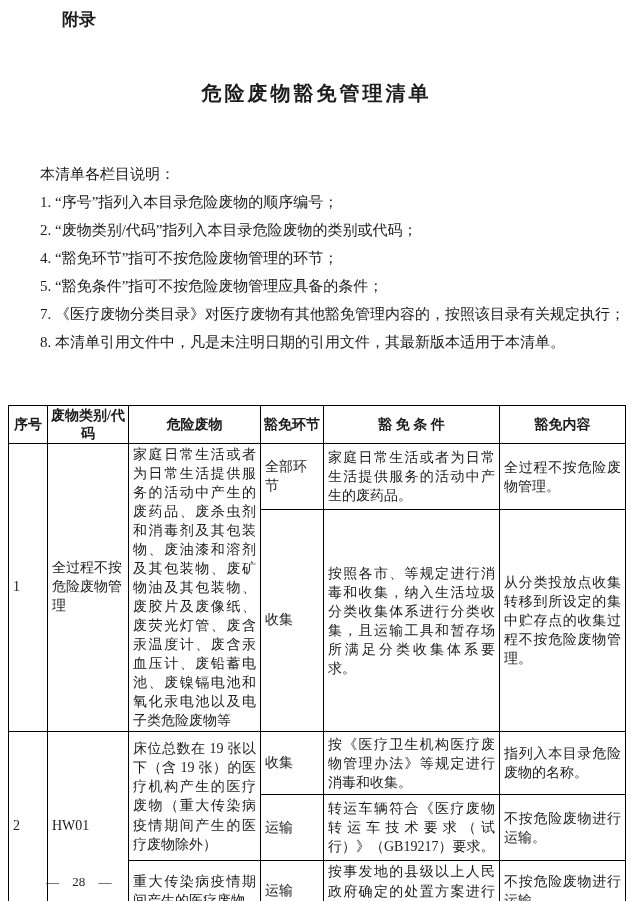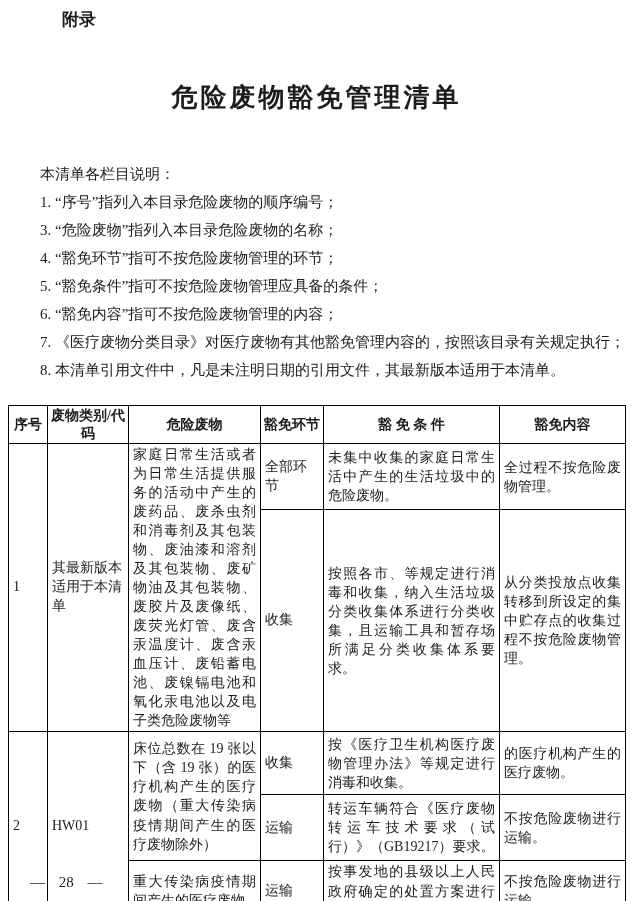--- a/index.html
+++ b/index.html
@@ -19,21 +19,21 @@
     font-size: 17px;
     font-weight: bold;
     padding-left: 48px;
   }
   .doc-title {
     position: absolute;
     left: 0;
     right: 0;
     top: 80px;
     text-align: center;
-    font-size: 26px;
+    font-size: 20px;
     font-weight: bold;
     letter-spacing: 3px;
   }
   .notes {
     position: absolute;
     left: 40px;
     top: 160px;
     width: 580px;
     font-size: 15px;
   }
@@ -60,42 +60,41 @@
   .exemption-table th {
     font-weight: bold;
     text-align: center;
     padding: 1px 2px;
     line-height: 1.25;
   }
   .cell-center { text-align: left; line-height: 1.35; }
   .cell-just   { text-align: justify; line-height: 1.36; }
   .footer-page-number {
     position: absolute;
-    left: 30px;
+    left: 46px;
     top: 874px;
-    font-size: 15px;
+    font-size: 13px;
     word-spacing: 10px;
   }
 </style>
 </head>
 <body>
 
 <div class="page">
 
   <div class="appendix-label">附录</div>
 
   <div class="doc-title">危险废物豁免管理清单</div>
 
   <div class="notes">
     <div class="note-line">本清单各栏目说明：</div>
     <div class="note-line">1. “序号”指列入本目录危险废物的顺序编号；</div>
-    <div class="note-line">3. “危险废物”指列入本目录危险废物的名称；</div>
+    <div class="note-line">2. “废物类别/代码”指列入本目录危险废物的类别或代码；</div>
     <div class="note-line">4. “豁免环节”指可不按危险废物管理的环节；</div>
     <div class="note-line">5. “豁免条件”指可不按危险废物管理应具备的条件；</div>
-    <div class="note-line">6. “豁免内容”指可不按危险废物管理的内容；</div>
     <div class="note-line">7. 《医疗废物分类目录》对医疗废物有其他豁免管理内容的，按照该目录有关规定执行；</div>
     <div class="note-line">8. 本清单引用文件中，凡是未注明日期的引用文件，其最新版本适用于本清单。</div>
   </div>
 
   <table class="exemption-table">
     <colgroup>
       <col style="width:39px">
       <col style="width:81px">
       <col style="width:132px">
       <col style="width:63px">
@@ -107,40 +106,40 @@
         <th>序号</th>
         <th>废物类别/代码</th>
         <th>危险废物</th>
         <th>豁免环节</th>
         <th>豁 免 条 件</th>
         <th>豁免内容</th>
       </tr>
 
       <tr style="height:52px">
         <td rowspan="2" class="cell-center">1</td>
-        <td rowspan="2" class="cell-center">其最新版本适用于本清单</td>
+        <td rowspan="2" class="cell-center">全过程不按危险废物管理</td>
         <td rowspan="2" class="cell-just">家庭日常生活或者为日常生活提供服务的活动中产生的废药品、废杀虫剂和消毒剂及其包装物、废油漆和溶剂及其包装物、废矿物油及其包装物、废胶片及废像纸、废荧光灯管、废含汞温度计、废含汞血压计、废铅蓄电池、废镍镉电池和氧化汞电池以及电子类危险废物等</td>
         <td class="cell-center">全部环节</td>
-        <td class="cell-just">未集中收集的家庭日常生活中产生的生活垃圾中的危险废物。</td>
+        <td class="cell-just">家庭日常生活或者为日常生活提供服务的活动中产生的废药品。</td>
         <td class="cell-just">全过程不按危险废物管理。</td>
       </tr>
 
       <tr style="height:202px">
         <td class="cell-center">收集</td>
         <td class="cell-just">按照各市、等规定进行消毒和收集，纳入生活垃圾分类收集体系进行分类收集，且运输工具和暂存场所满足分类收集体系要求。</td>
         <td class="cell-just">从分类投放点收集转移到所设定的集中贮存点的收集过程不按危险废物管理。</td>
       </tr>
 
       <tr style="height:63px">
         <td rowspan="3" class="cell-center">2</td>
         <td rowspan="3" class="cell-center">HW01</td>
         <td rowspan="2" class="cell-just">床位总数在 19 张以下（含 19 张）的医疗机构产生的医疗废物（重大传染病疫情期间产生的医疗废物除外）</td>
         <td class="cell-center">收集</td>
         <td class="cell-just">按《医疗卫生机构医疗废物管理办法》等规定进行消毒和收集。</td>
-        <td class="cell-just">的医疗机构产生的医疗废物。</td>
+        <td class="cell-just">指列入本目录危险废物的名称。</td>
       </tr>
 
       <tr style="height:66px">
         <td class="cell-center">运输</td>
         <td class="cell-just">转运车辆符合《医疗废物转运车技术要求（试行）》（GB19217）要求。</td>
         <td class="cell-just">不按危险废物进行运输。</td>
       </tr>
 
       <tr style="height:50px">
         <td class="cell-just">重大传染病疫情期间产生的医疗废物</td>

